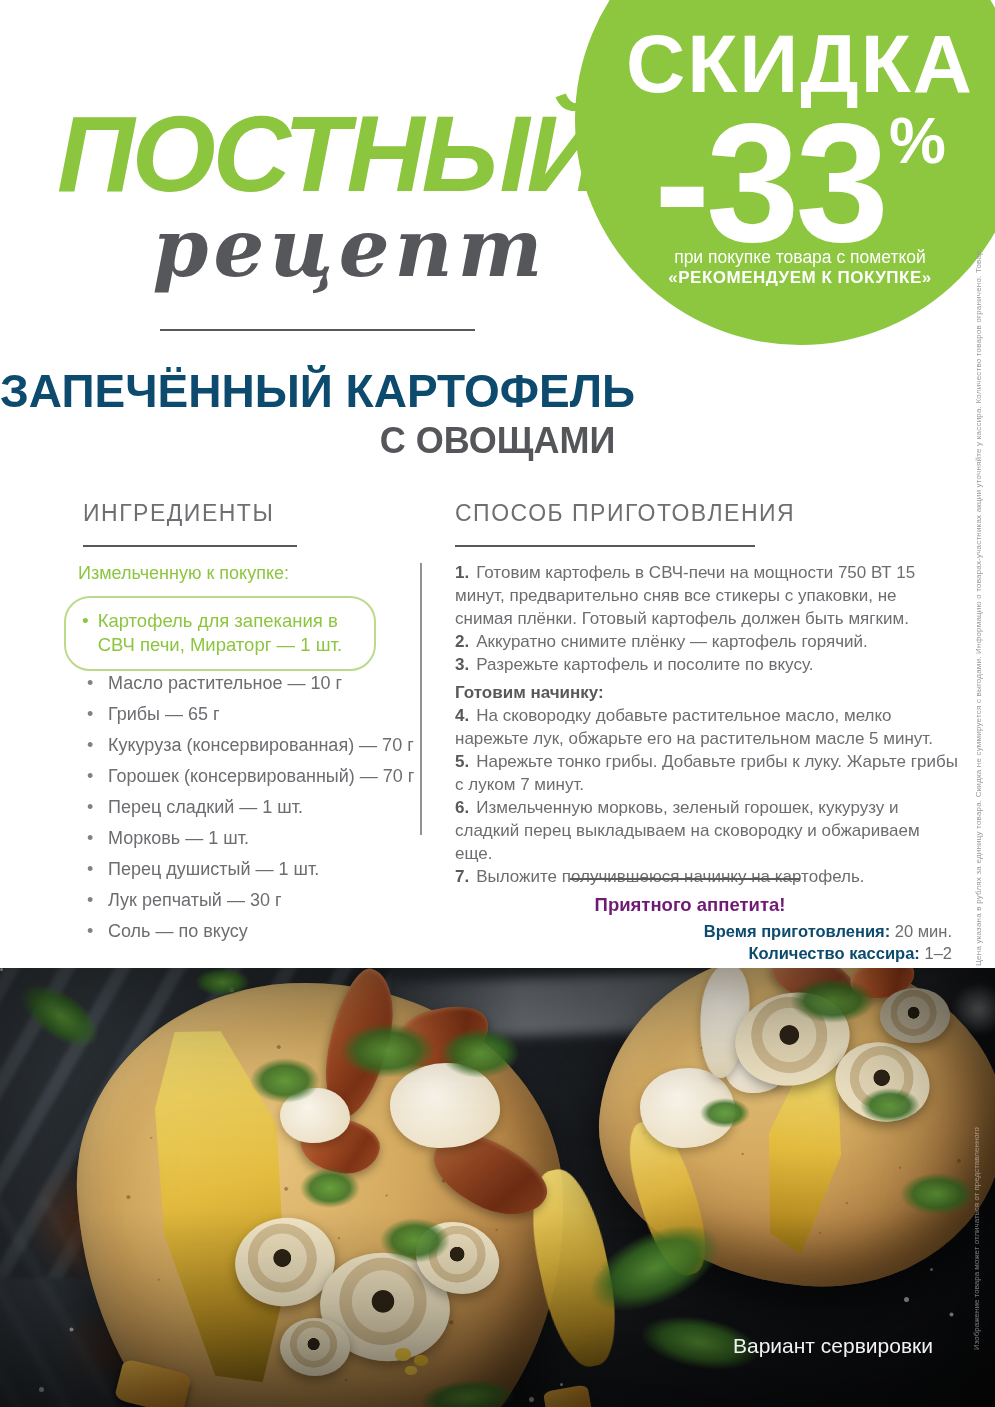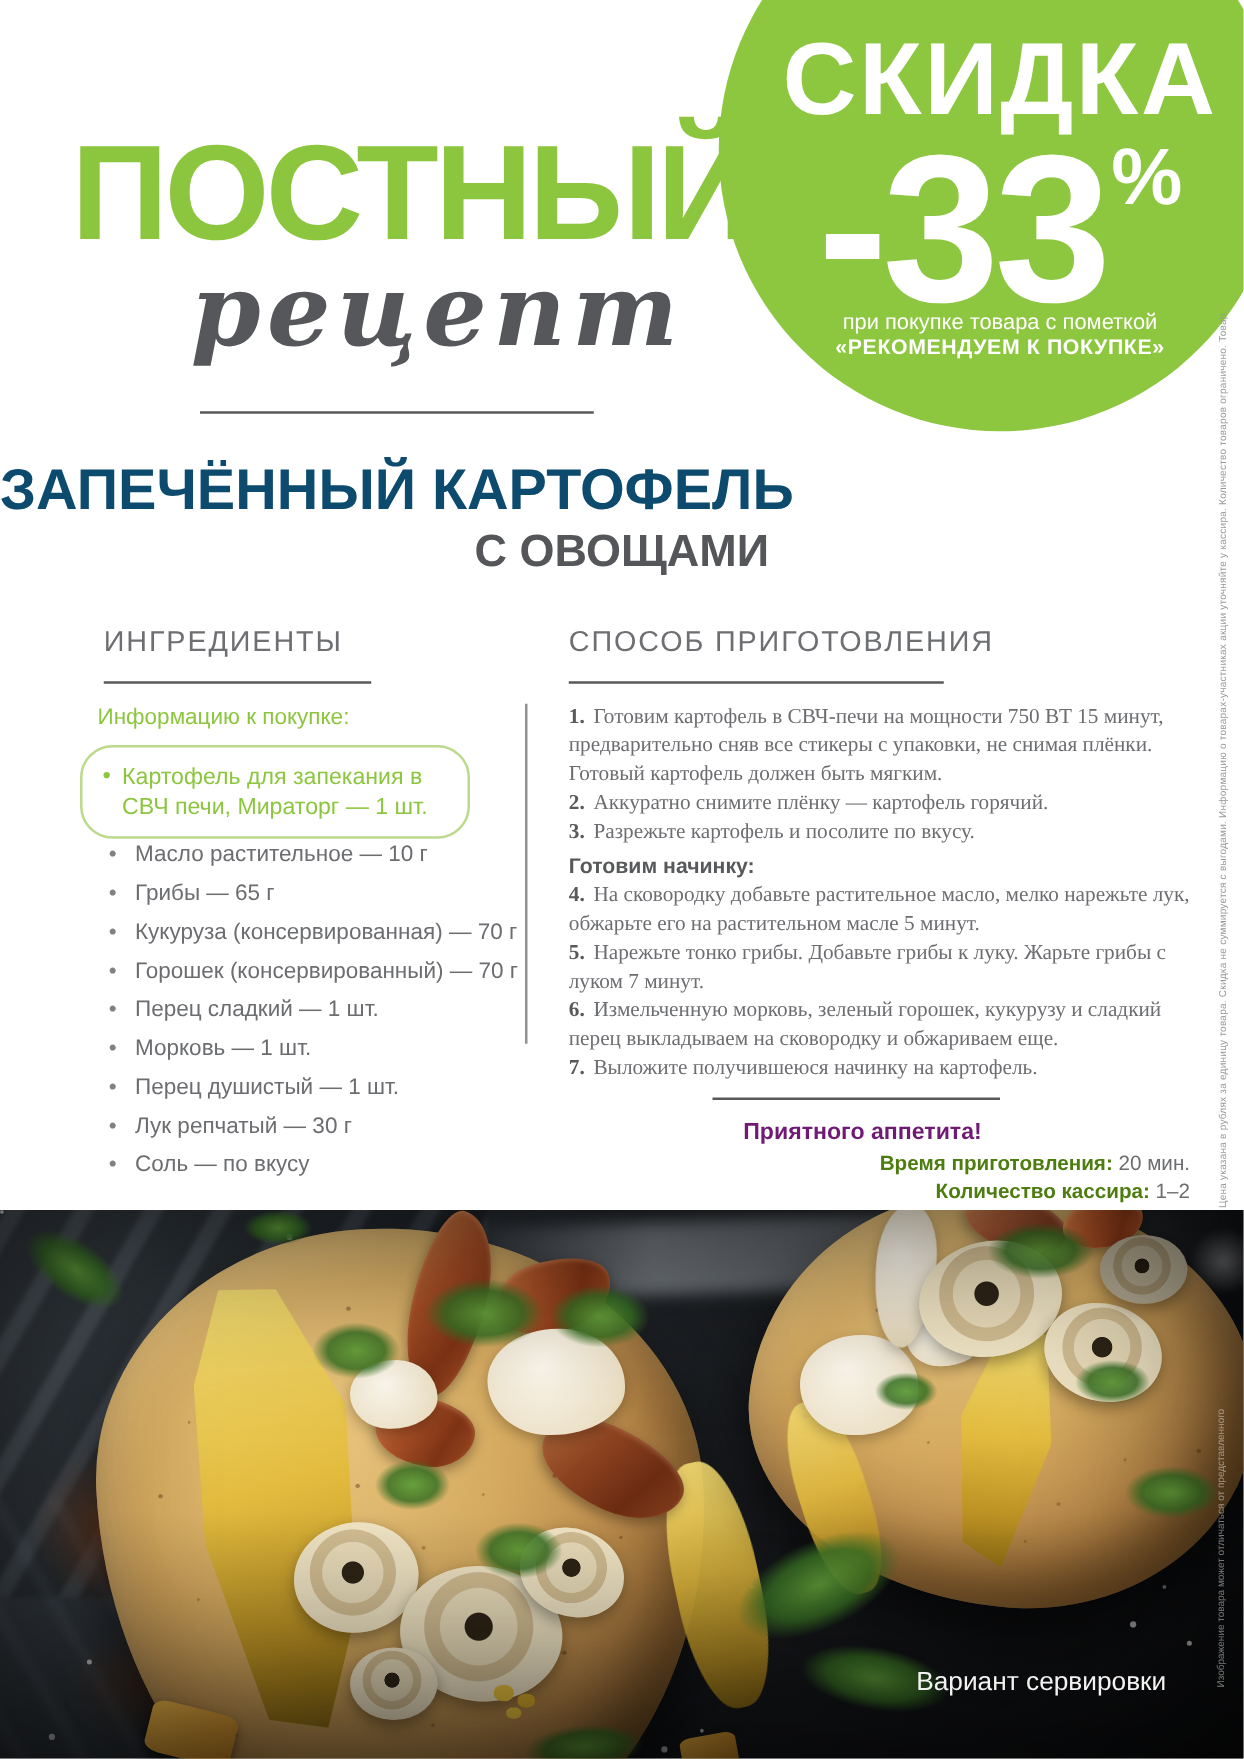--- a/index.html
+++ b/index.html
@@ -1,21 +1,21 @@
 <!DOCTYPE html>
 <html><head>
 <meta charset="utf-8">
 <style>
   html,body{margin:0;padding:0;background:#fff;}
   .page{position:relative;width:995px;height:1407px;background:#fff;overflow:hidden;
         font-family:"Liberation Sans",sans-serif;color:#6D6E71;}
 
   
   .logo-caps{position:absolute;left:57px;top:100px;width:520px;font-size:108px;font-weight:bold;
-             letter-spacing:-3px;line-height:1;color:#8CC63E;white-space:nowrap;}
+             letter-spacing:-3px;line-height:1;color:#8CC63E;white-space:nowrap;font-style:italic;}
   .logo-script{position:absolute;left:140px;top:204px;width:420px;text-align:center;
                font-family:"DejaVu Serif",serif;font-style:italic;font-weight:bold;
                font-size:80px;letter-spacing:5px;color:#56575A;line-height:1.1;}
   .logo-rule{position:absolute;left:160px;top:329px;width:315px;height:2px;background:#58595B;}
 
   
   .badge{position:absolute;left:575px;top:-105px;width:450px;height:450px;border-radius:50%;
          background:#8DC63F;z-index:1;color:#fff;text-align:center;}
   .badge-label{position:absolute;top:128px;left:0;right:0;font-size:82px;font-weight:bold;
                letter-spacing:2px;line-height:1;}
@@ -43,30 +43,30 @@
   .rec-box{position:absolute;left:64px;top:596px;width:312px;box-sizing:border-box;
            border:2px solid #BCDA8C;border-radius:26px;padding:11px 16px 12px 16px;
            display:flex;gap:9px;color:#8CC63E;font-size:18.5px;line-height:24px;}
   .rec-bullet{font-size:19px;line-height:24px;}
 
   .ing-list{position:absolute;left:85px;top:672px;width:335px;margin:0;padding:0;list-style:none;}
   .ing{position:relative;padding-left:23px;font-size:18px;line-height:22px;margin-bottom:9px;color:#6C6D70;}
   .ing::before{content:"•";position:absolute;left:2px;top:0;color:#808184;}
 
   .method-body{position:absolute;left:455px;top:561px;width:503px;font-size:17px;line-height:23px;color:#6C6D70;}
-  .step{margin:0;font-family:Liberation Serif, serif;}
+  .step{margin:0;}
   .stepnum{color:#58595B;margin-right:7px;}
   .subhead{font-weight:bold;color:#58595B;margin:5px 0 0 0;}
 
   .sep2{position:absolute;left:570px;top:878px;width:230px;height:2px;background:#58595B;}
   .bon{position:absolute;left:540px;top:894px;width:300px;text-align:center;font-size:18.5px;
        font-weight:bold;color:#701a75;}
   .timebox{position:absolute;left:600px;top:920px;width:352px;text-align:right;font-size:16.5px;
            line-height:22px;color:#6C6D70;}
-  .timebox b{color:#4d7c0f;padding-left:12px;}
+  .timebox b{color:#0c4a6e;padding-left:12px;}
 
   
   .legal-v{position:absolute;left:972px;top:248px;height:718px;width:15px;writing-mode:vertical-rl;
            transform:rotate(180deg);font-size:8px;letter-spacing:.2px;color:#97989B;z-index:3;
            overflow:hidden;line-height:14px;}
   .photo-note{position:absolute;left:971px;top:1060px;height:290px;width:13px;writing-mode:vertical-rl;
            transform:rotate(180deg);font-size:8px;color:rgba(255,255,255,.45);z-index:6;overflow:hidden;line-height:12px;}
 
   
   .photo{position:absolute;left:0;top:968px;width:995px;height:439px;overflow:hidden;
@@ -188,21 +188,21 @@
     </div>
     <div class="badge-cond1">при покупке товара с пометкой</div>
     <div class="badge-cond2">«РЕКОМЕНДУЕМ К ПОКУПКЕ»</div>
   </div>
 
   <div class="title1">ЗАПЕЧЁННЫЙ КАРТОФЕЛЬ</div>
   <div class="title2">С ОВОЩАМИ</div>
 
   <div class="col-heading h-ing">ИНГРЕДИЕНТЫ</div>
   <div class="rule-ing"></div>
-  <div class="rec-label">Информацию к покупке:</div>
+  <div class="rec-label">Измельченную к покупке:</div>
   <div class="rec-box">
     <span class="rec-bullet">•</span>
     <span>Картофель для запекания в СВЧ печи, Мираторг — 1 шт.</span>
   </div>
   <ul class="ing-list">
       <li class="ing">Масло растительное — 10 г</li>
       <li class="ing">Грибы — 65 г</li>
       <li class="ing">Кукуруза (консервированная) — 70 г</li>
       <li class="ing">Горошек (консервированный) — 70 г</li>
       <li class="ing">Перец сладкий — 1 шт.</li>

